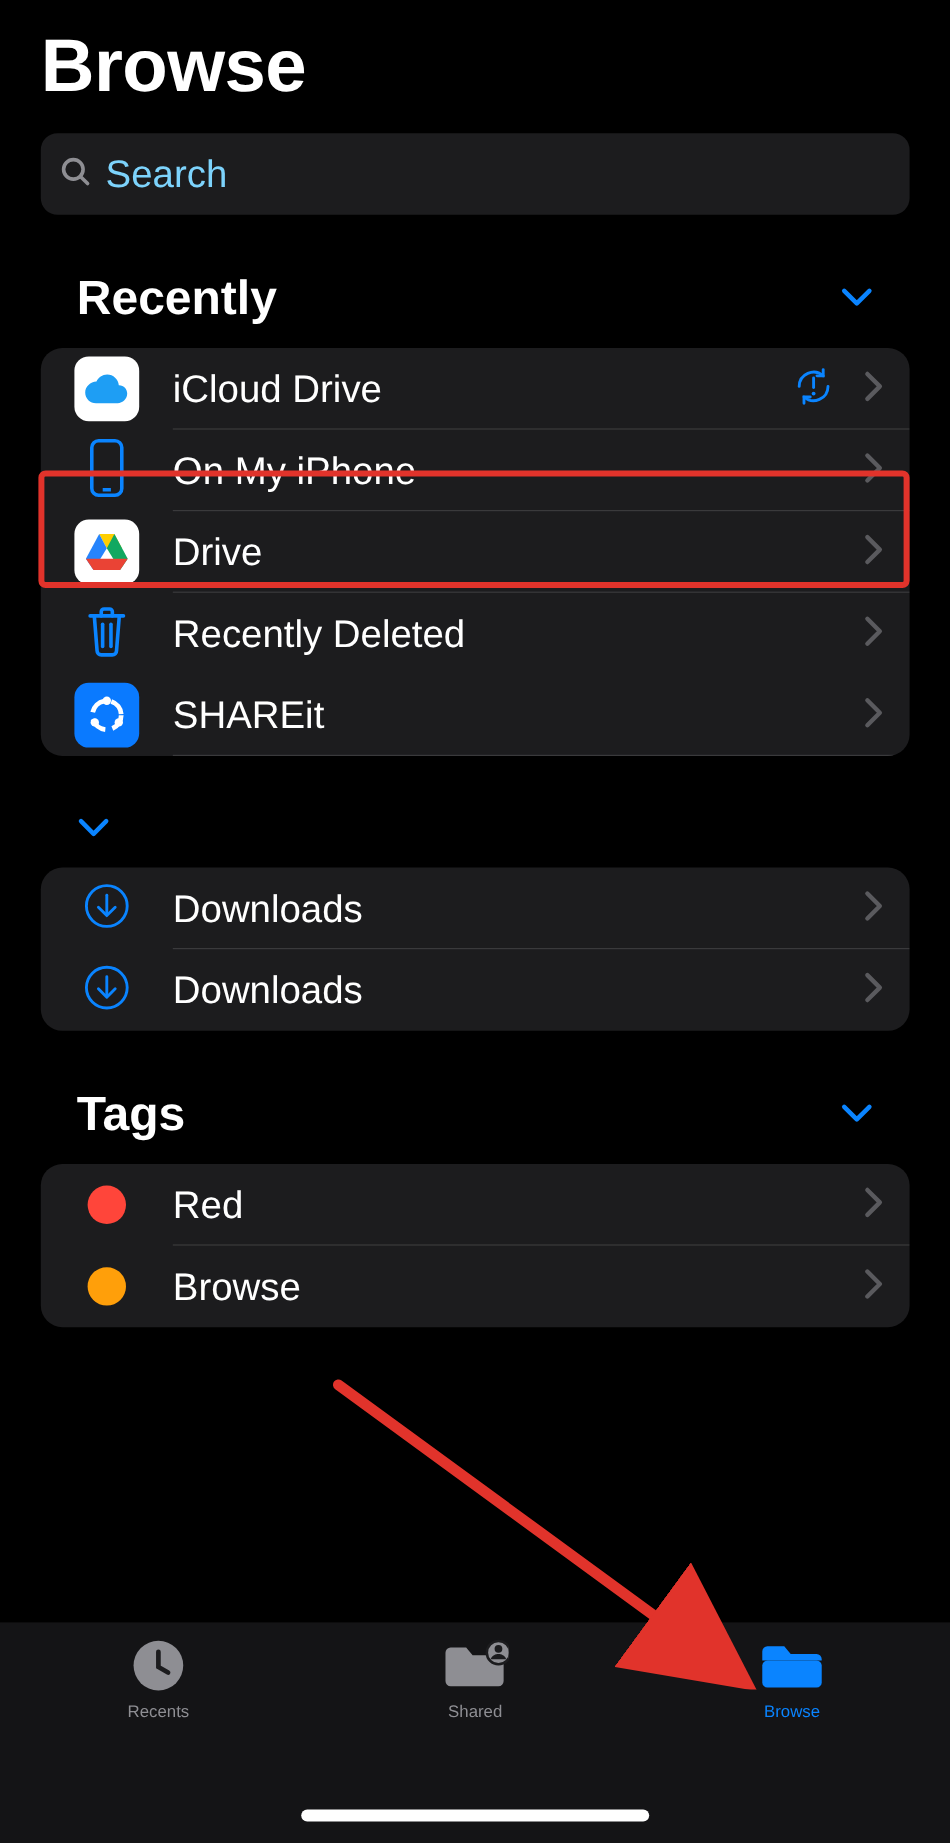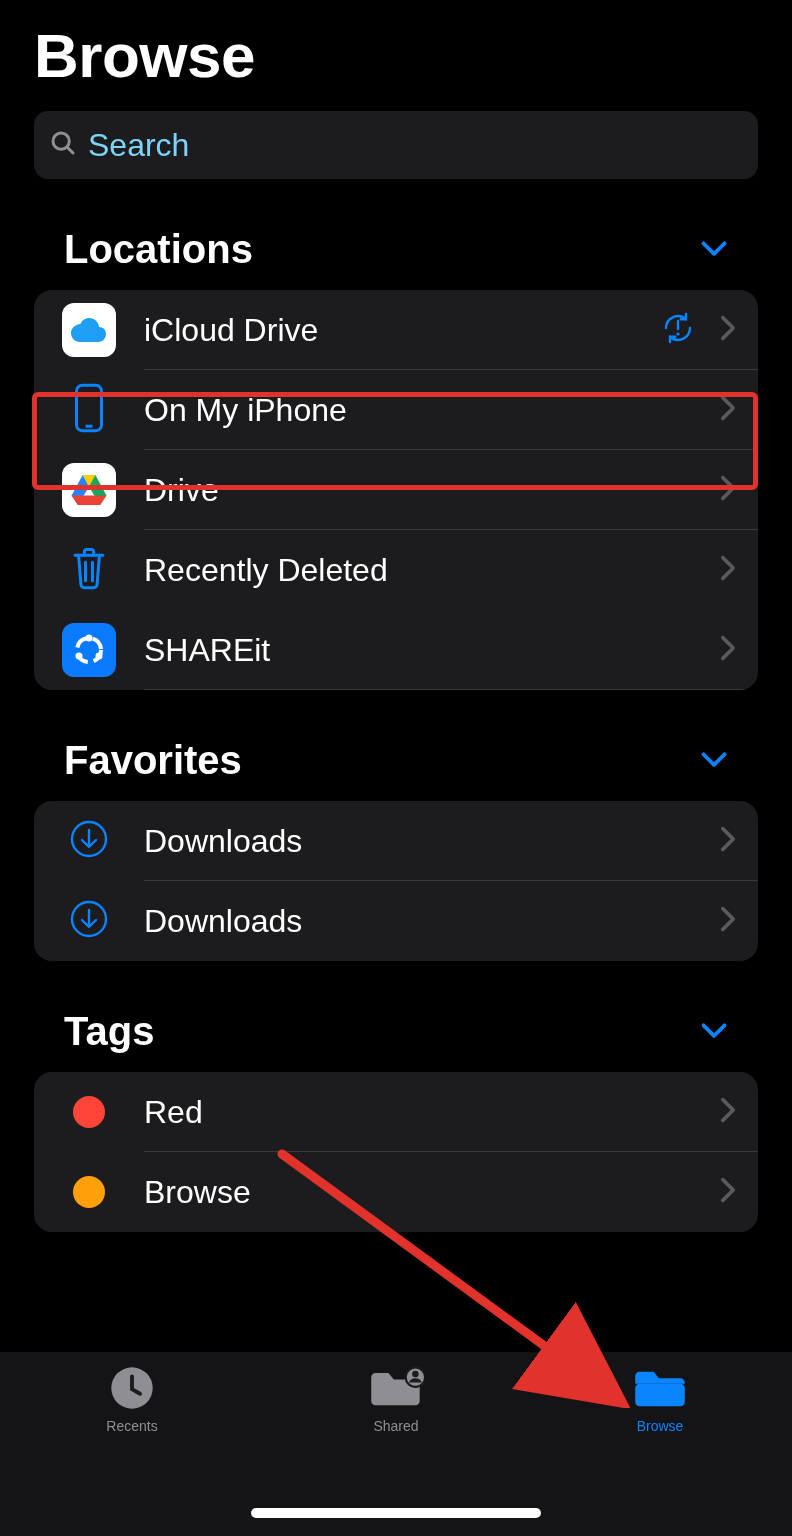--- a/index.html
+++ b/index.html
@@ -56,21 +56,21 @@
   }
   .group {
     background: #1c1c1e;
     border-radius: 18px;
     overflow: hidden;
     position: relative;
   }
   .row {
     display: flex;
     align-items: center;
-    height: 80px;
+    height: 68px;
     padding: 0 22px 0 28px;
     position: relative;
   }
   .row .icon-slot {
     width: 54px;
     height: 54px;
     display: flex;
     align-items: center;
     justify-content: center;
     flex: 0 0 54px;
@@ -182,21 +182,21 @@
           <circle cx="10.5" cy="10.5" r="6.5"></circle>
           <line x1="20" y1="20" x2="15.2" y2="15.2"></line>
         </svg>
     </span>
     <span class="search-placeholder">Search</span>
   </div>
 </div>
 
 <div class="section">
   <div class="section-header">
-    <span class="section-title">Locations</span>
+    <span class="section-title">Recently</span>
     <span>
       <svg class="chev-down" viewBox="0 0 24 16" fill="none" stroke="#0a84ff" stroke-width="3.2" stroke-linecap="round" stroke-linejoin="round">
           <polyline points="3,4 12,13 21,4"></polyline>
         </svg>
     </span>
   </div>
   <div class="group">
 
     <div class="row">
       <div class="icon-slot">
@@ -312,21 +312,20 @@
         </span>
       </div>
       <div class="sep"></div>
     </div>
 
   </div>
 </div>
 
 <div class="section">
   <div class="section-header">
-    <span class="section-title">Favorites</span>
     <span>
       <svg class="chev-down" viewBox="0 0 24 16" fill="none" stroke="#0a84ff" stroke-width="3.2" stroke-linecap="round" stroke-linejoin="round">
           <polyline points="3,4 12,13 21,4"></polyline>
         </svg>
     </span>
   </div>
   <div class="group">
     <div class="row">
       <div class="icon-slot">
         <span>

